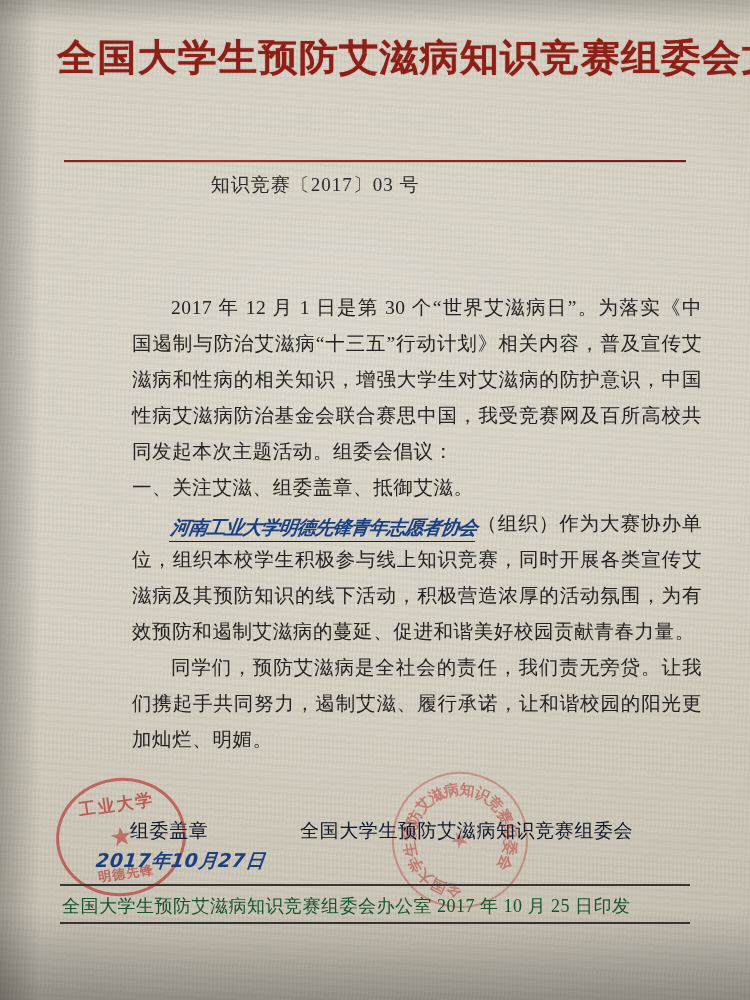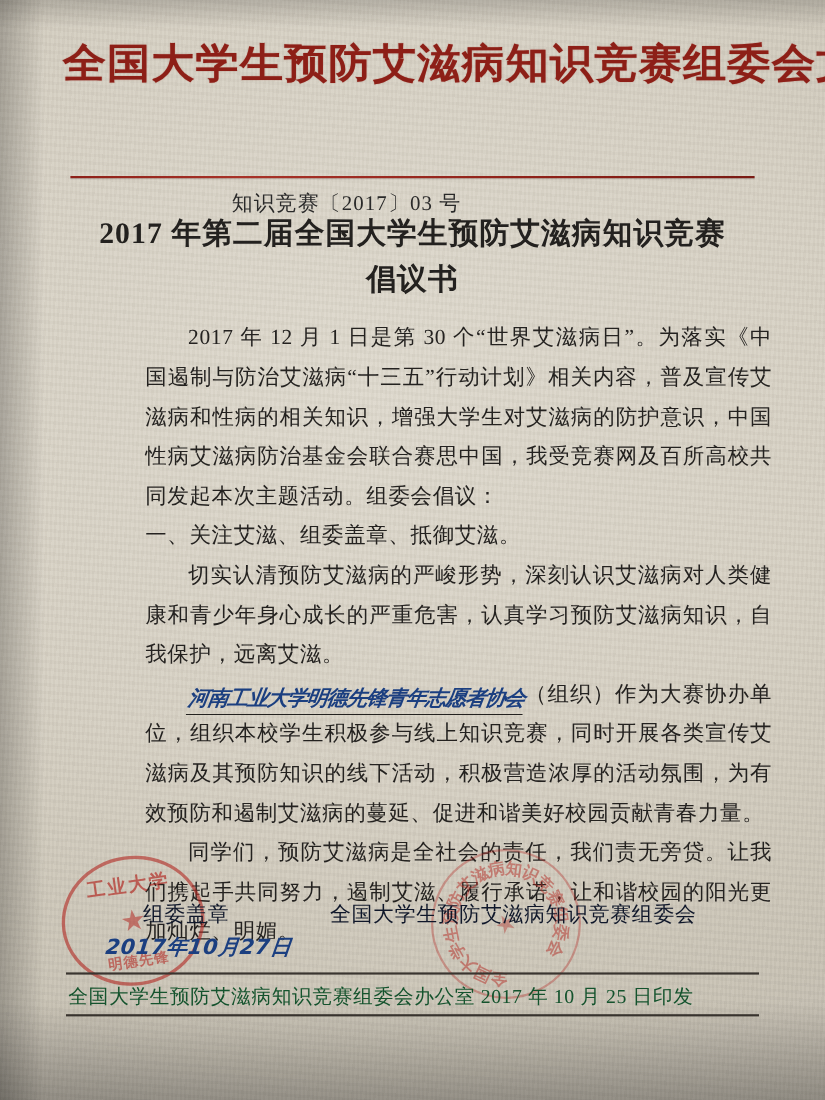--- a/index.html
+++ b/index.html
@@ -266,29 +266,24 @@
   <div class="paper-noise"></div>
 
   <div class="doc">
 
     <div class="header-title">全国大学生预防艾滋病知识竞赛组委会文件</div>
 
     <div class="doc-number">知识竞赛〔2017〕03 号</div>
 
     <div class="red-rule"></div>
 
-    <div class="main-title">
-      <span>2017 年第二届全国大学生预防艾滋病知识竞赛</span>
-      <span class="line2">倡议书</span>
-    </div>
 
     <div class="body-text">
       <p>2017 年 12 月 1 日是第 30 个“世界艾滋病日”。为落实《中国遏制与防治艾滋病“十三五”行动计划》相关内容，普及宣传艾滋病和性病的相关知识，增强大学生对艾滋病的防护意识，中国性病艾滋病防治基金会联合赛思中国，我受竞赛网及百所高校共同发起本次主题活动。组委会倡议：</p>
       <p class="item">一、关注艾滋、组委盖章、抵御艾滋。</p>
-      <p>切实认清预防艾滋病的严峻形势，深刻认识艾滋病对人类健康和青少年身心成长的严重危害，认真学习预防艾滋病知识，自我保护，远离艾滋。</p>
       <p class="noindent"><span style="display:inline-block;width:2em;"></span><span class="hand-blank">河南工业大学明德先锋青年志愿者协会</span><span>（组织）作为大赛协办单位，组织本校学生积极参与线上知识竞赛，同时开展各类宣传艾滋病及其预防知识的线下活动，积极营造浓厚的活动氛围，为有效预防和遏制艾滋病的蔓延、促进和谐美好校园贡献青春力量。</span></p>
       <p>同学们，预防艾滋病是全社会的责任，我们责无旁贷。让我们携起手共同努力，遏制艾滋、履行承诺，让和谐校园的阳光更加灿烂、明媚。</p>
     </div>
 
     <div class="seal-round">
       <div class="seal-text-top">工业大学</div>
       <div class="seal-star">★</div>
       <div class="seal-text-bottom">明德先锋</div>
     </div>
 

